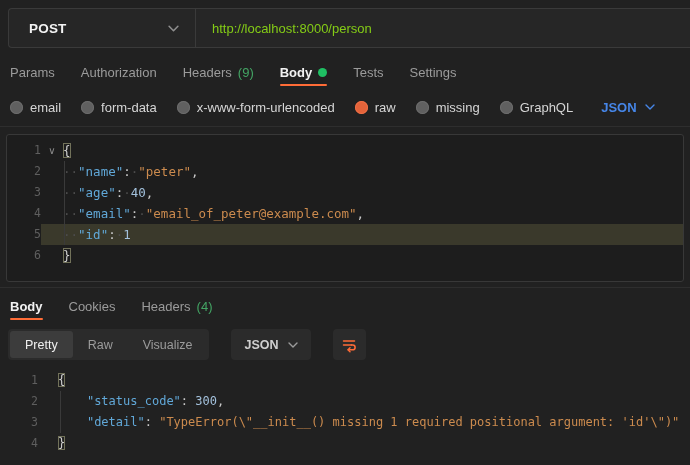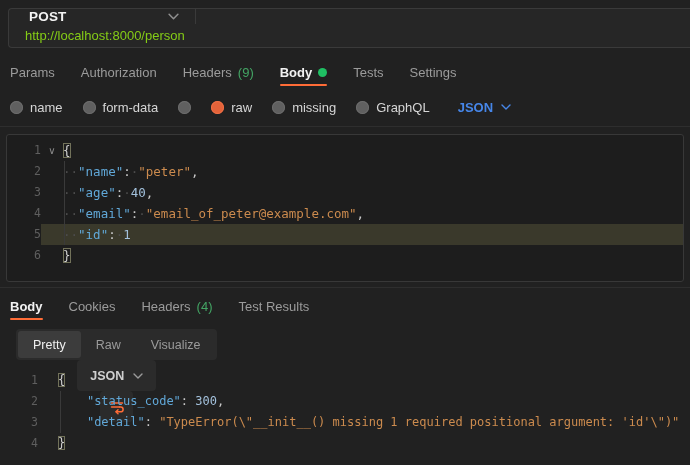--- a/index.html
+++ b/index.html
@@ -5,21 +5,21 @@
   html,body{margin:0;padding:0;}
   body{
     width:690px;height:465px;position:relative;overflow:hidden;
     background:#212121;color:#d6d6d6;
     font-family:"Liberation Sans",sans-serif;
     -webkit-font-smoothing:antialiased;
   }
   
   .request-bar{position:absolute;left:8px;top:8px;right:0;height:40px;
     background:#262626;border:1px solid #3a3a3a;border-right:none;
-    border-radius:4px 0 0 4px;display:flex;box-sizing:border-box;flex-direction:column;}
+    border-radius:4px 0 0 4px;display:flex;box-sizing:border-box;}
   .method{width:150px;flex-shrink:0;display:flex;align-items:center;justify-content:space-between;
     padding:0 16px 0 20px;border-right:1px solid #3a3a3a;cursor:pointer;}
   .method-label{color:#f3f3f3;font-weight:bold;font-size:13.5px;letter-spacing:.2px;}
   .chev{color:#8f8f8f;display:flex;align-items:center;}
   .url-field{flex:1;display:flex;align-items:center;padding-left:16px;
     color:#84cc16;font-size:13px;}
   
   .tabs{position:absolute;left:10px;right:0;height:28px;display:flex;gap:26px;
     align-items:flex-end;font-size:13px;color:#9b9b9b;}
   .tabs.req{top:58px;}
@@ -56,21 +56,21 @@
   .tk-key{color:#61a8d8}
   .tk-str{color:#cc8b4e}
   .tk-num{color:#a3c1dc}
   .tk-punct{color:#c9c9c9}
   .tk-ws{color:#4c4c4c}
   .tk-brace{color:#d2d2d2;outline:1px solid #72725a;outline-offset:-1px;}
   .guide{position:absolute;width:1px;background:#3a3a3a;}
   .guide-req{left:57px;top:26px;height:84px;}
   .guide-resp{left:60px;top:21px;height:42px;}
   
-  .resp-controls{position:absolute;top:329px;left:16px;display:flex;gap:0;align-items:center;flex-direction:column;}
+  .resp-controls{position:absolute;top:329px;left:8px;display:flex;gap:22px;align-items:center;}
   .seg{display:flex;background:#2b2b2b;border-radius:4px;padding:2px;height:31px;
     box-sizing:border-box;align-items:stretch;}
   .seg-item{padding:0 15px;display:flex;align-items:center;font-size:12.5px;
     color:#9b9b9b;border-radius:3px;cursor:pointer;}
   .seg-item.active{background:#3c3c3c;color:#f0f0f0;}
   .resp-lang{height:31px;background:#2b2b2b;border-radius:4px;display:flex;align-items:center;
     gap:9px;padding:0 13px;color:#cfcfcf;font-weight:bold;font-size:12.5px;
     box-sizing:border-box;cursor:pointer;}
   .resp-lang .chev{color:#9b9b9b;}
   .wrap-btn{width:33px;height:31px;background:#2b2b2b;border-radius:4px;display:flex;
@@ -117,28 +117,29 @@
     <span>Tests</span>
   </div>
   <div class="tab">
     <span>Settings</span>
   </div>
 </div>
 
 <div class="radios">
   <div class="radio">
     <span class="rdot"></span>
-    <span>name</span>
+    <span>email</span>
   </div>
   <div class="radio">
     <span class="rdot"></span>
     <span>form-data</span>
   </div>
   <div class="radio">
     <span class="rdot"></span>
+    <span>x-www-form-urlencoded</span>
   </div>
   <div class="radio selected">
     <span class="rdot"></span>
     <span>raw</span>
   </div>
   <div class="radio">
     <span class="rdot"></span>
     <span>missing</span>
   </div>
   <div class="radio">
@@ -173,23 +174,20 @@
   <div class="tab active">
     <span>Body</span>
   </div>
   <div class="tab">
     <span>Cookies</span>
   </div>
   <div class="tab">
     <span>Headers</span>
     <span class="count">(4)</span>
   </div>
-  <div class="tab">
-    <span>Test Results</span>
-  </div>
 </div>
 
 <div class="resp-controls">
   <div class="seg">
     <div class="seg-item active">Pretty</div>
     <div class="seg-item">Raw</div>
     <div class="seg-item">Visualize</div>
   </div>
   <div class="resp-lang">
     <span>JSON</span>

